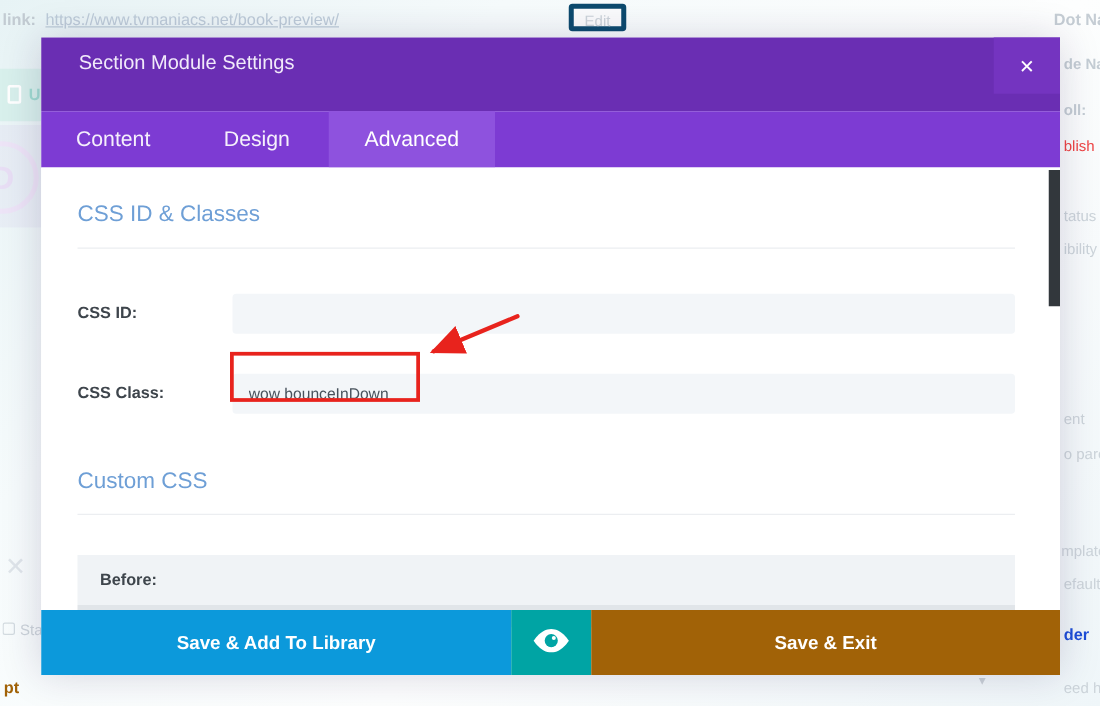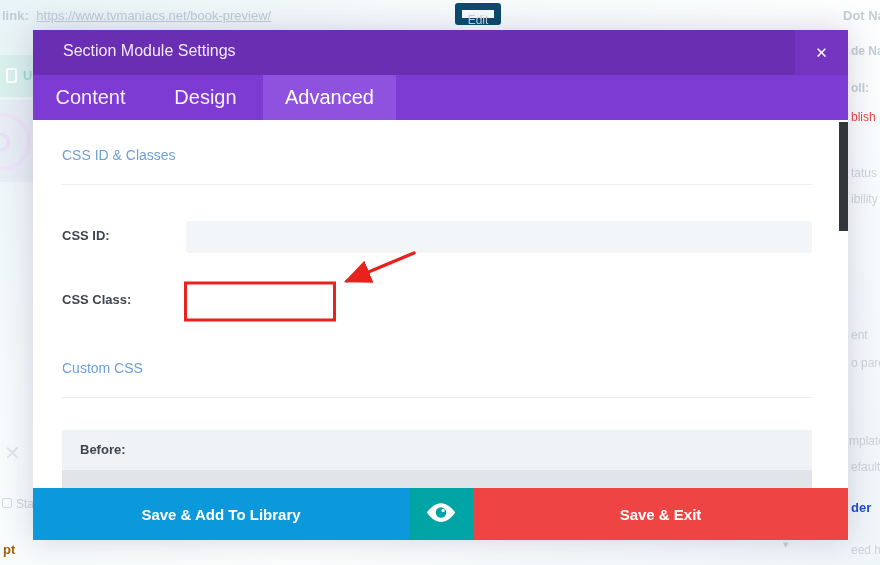--- a/index.html
+++ b/index.html
@@ -10,21 +10,21 @@
     background:linear-gradient(135deg,#e7f3f5 0%,#f6fbfc 28%,#fdfefe 60%,#eff6f9 100%);
   }
 
   
   .bg-frag { position:absolute; color:#ccd4da; font-size:12px; white-space:nowrap; }
   .bg-permalink { top:8px; left:2px; font-size:13px; color:#c2cbd2; }
   .bg-permalink .lbl { font-weight:bold; }
   .bg-permalink .url { color:#bccbd8; text-decoration:underline; margin-left:4px; }
   .bg-edit-btn {
     position:absolute; top:3px; left:455px; width:46px; height:22px;
-    border:7px solid #0c4a6e; border-radius:3px; background:#fafbfc;
+    border:4px solid #0c4a6e; border-radius:3px; background:#fafbfc;
     color:#cbd3d9; font-size:12px; text-align:center; line-height:20px;
   }
   .bg-dotnav { top:8px; left:843px; font-weight:bold; font-size:13px; color:#c5cdd4; }
   .bg-right span { position:absolute; left:851px; font-size:12px; color:#ccd4da; white-space:nowrap; }
   .bg-right span:nth-child(1){ top:44px; font-weight:bold; color:#c4cdd4; }
   .bg-right span:nth-child(2){ top:81px; font-weight:bold; color:#c4cdd4; }
   .bg-right span:nth-child(3){ top:110px; color:#ef4444; }
   .bg-right span:nth-child(4){ top:166px; }
   .bg-right span:nth-child(5){ top:192px; }
   .bg-right span:nth-child(6){ top:328px; }
@@ -49,40 +49,40 @@
   .bg-close-x { top:441px; left:4px; font-size:20px; color:#dfe5ea; }
   .bg-standard { top:497px; left:2px; width:31px; overflow:hidden; }
   .bg-standard .sq { display:inline-block; width:10px; height:10px; border:1px solid #d3dbe0; border-radius:2px; margin-right:4px; }
   .bg-excerpt { top:542px; left:3px; font-weight:bold; font-size:13px; color:#a16207; }
 
   
   .modal {
     position:absolute; left:33px; top:30px; width:815px; height:510px;
     background:#fff; box-shadow:0 0 30px rgba(40,20,80,0.18);
   }
-  .modal-header { position:relative; height:45px; background:#6a2eb3; }
+  .modal-header { position:relative; height:59px; background:#6a2eb3; }
   .modal-title { position:absolute; left:30px; top:12px; font-size:16px; color:#f1eafa; }
   .modal-close {
     position:absolute; right:0; top:0; width:53px; height:45px; border:none;
     background:#7434c0; color:#fff; font-size:15px; cursor:pointer;
   }
   .tabbar { position:relative; height:45px; background:#7d3bd3; display:flex; }
   .tab {
     height:45px; border:none; background:transparent; cursor:pointer;
-    color:rgba(255,255,255,0.92); font-size:20px;
+    color:rgba(255,255,255,0.92); font-size:17px;
     font-family:"Liberation Sans","DejaVu Sans",sans-serif;
   }
   .tab-content { width:115px; }
   .tab-design  { width:115px; }
   .tab-advanced{ width:133px; }
   .tab.active { background:#8e52de; color:#fff; }
 
   .modal-body { position:relative; height:368px; background:#fff; overflow:hidden; }
   .sec-heading {
-    position:absolute; left:29px; font-size:14px; font-weight:400; color:#6e9fd6;
+    position:absolute; left:29px; font-size:18px; font-weight:400; color:#6e9fd6;
   }
   .h-css-id { top:27px; }
   .h-custom-css { top:240px; }
   .hrule { position:absolute; left:29px; width:750px; height:1px; background:#eceef1; }
   .rule1 { top:64px; }
   .rule2 { top:277px; }
   .field-label {
     position:absolute; left:29px; font-size:13px; font-weight:bold; color:#3e454c;
   }
   .lbl-css-id { top:108px; }
@@ -109,21 +109,21 @@
     background:#32373c; cursor:grab;
   }
 
   .modal-footer { position:absolute; left:0; bottom:0; width:815px; height:52px; display:flex; }
   .btn-footer {
     border:none; cursor:pointer; color:#fff; font-size:15px; font-weight:bold;
     font-family:"Liberation Sans","DejaVu Sans",sans-serif;
   }
   .btn-save-library { width:376px; background:#0c99db; }
   .btn-preview { width:64px; background:#00a4a4; display:flex; align-items:center; justify-content:center; }
-  .btn-save-exit { width:375px; background:#ef4444; }
+  .btn-save-exit { width:375px; background:#a16207; }
 
   
   .annotation-layer { position:absolute; left:0; top:0; width:880px; height:565px; pointer-events:none; }
 </style>
 </head>
 <body>
 
 <div class="bg-frag bg-permalink">
   <span class="lbl">link:</span>
   <span class="url">https://www.tvmaniacs.net/book-preview/</span>
@@ -172,20 +172,21 @@
   </div>
 
   <div class="modal-body">
     <div class="sec-heading h-css-id">CSS ID &amp; Classes</div>
     <div class="hrule rule1"></div>
 
     <label class="field-label lbl-css-id">CSS ID:</label>
     <input class="field-input inp-css-id" type="text" value="" style="">
 
     <label class="field-label lbl-css-class">CSS Class:</label>
+    <input class="field-input inp-css-class" type="text" value="wow bounceInDown" style="">
 
     <div class="sec-heading h-custom-css">Custom CSS</div>
     <div class="hrule rule2"></div>
 
     <div class="before-band">Before:</div>
     <div class="before-editor"></div>
 
     <div class="scroll-thumb"></div>
   </div>
 

